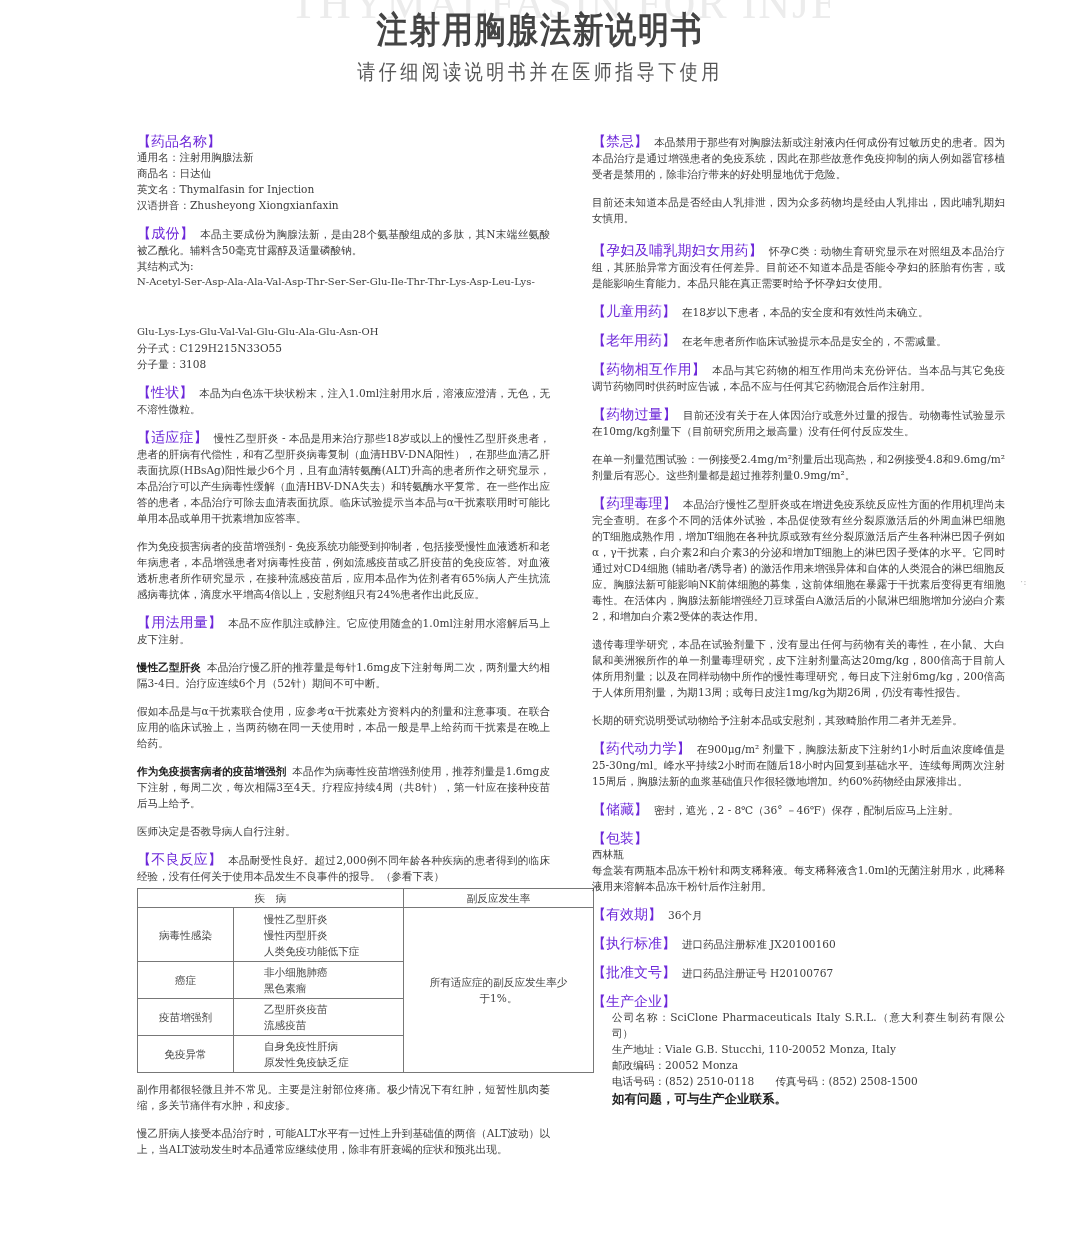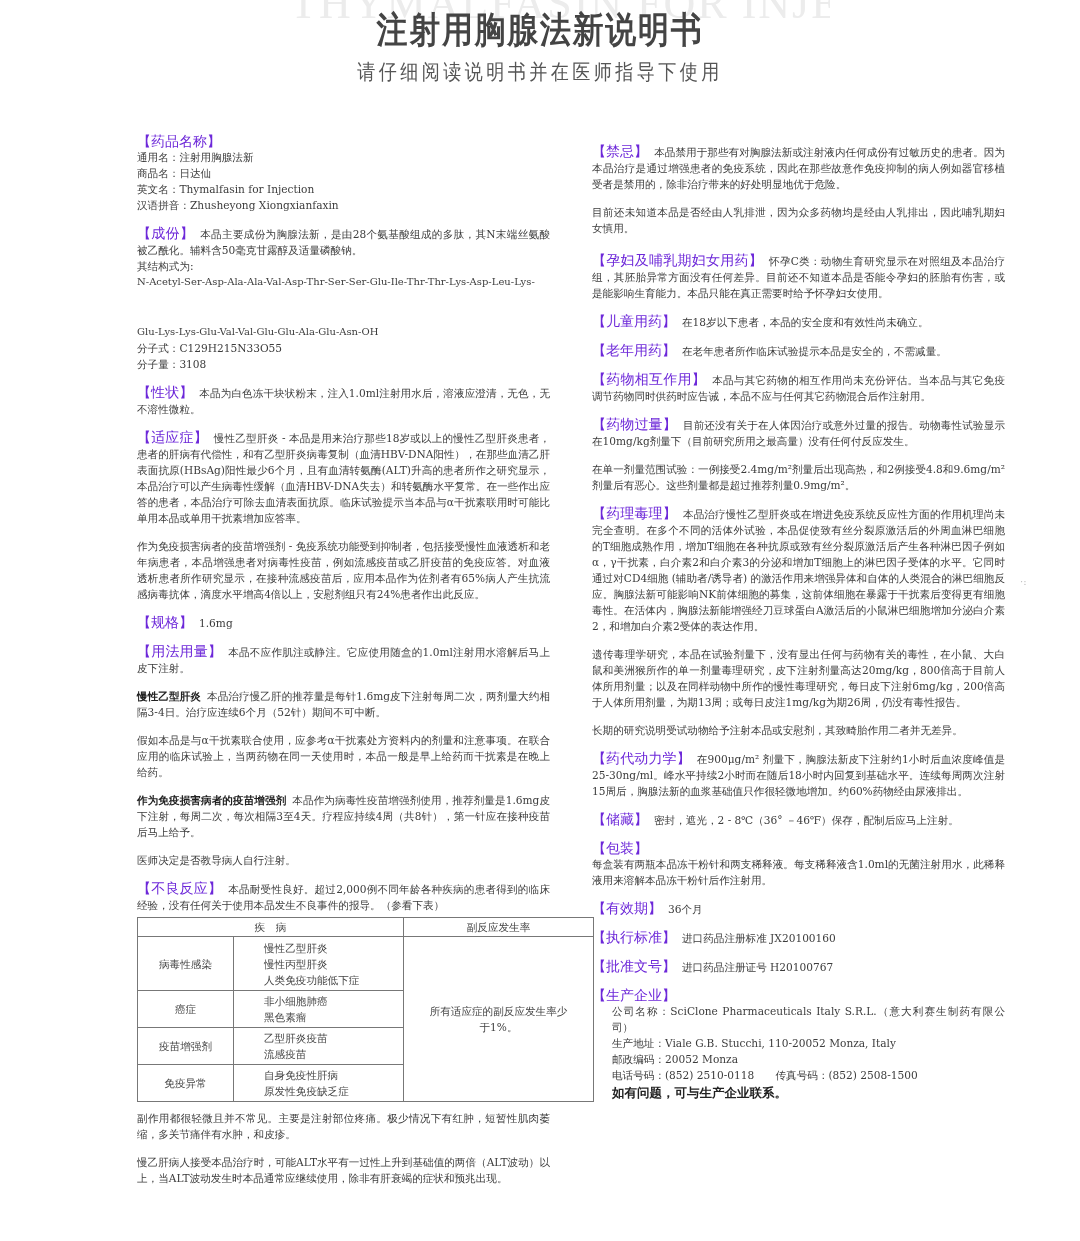--- a/index.html
+++ b/index.html
@@ -9,21 +9,21 @@
            font-family: "Liberation Serif", serif; font-size: 44px; color: #ececec; letter-spacing: 2px;
            white-space: nowrap; overflow: hidden; }
   .title { position: absolute; top: 6px; left: 0; width: 1080px; text-align: center;
            font-family: "DejaVu Sans", sans-serif; font-size: 36px; font-weight: bold; color: #444;
            letter-spacing: 2px; transform: scaleX(0.86); }
   .subtitle { position: absolute; top: 58px; left: 0; width: 1080px; text-align: center;
               font-family: "DejaVu Sans", sans-serif; font-size: 21px; color: #555; letter-spacing: 4px;
               transform: scaleX(0.86); }
   .col { position: absolute; font-size: 10.6px; line-height: 16px; color: #3c3c3c; }
   .col-left { left: 137px; top: 133px; width: 413px; }
-  .col-right { left: 592px; top: 143px; width: 413px; }
+  .col-right { left: 592px; top: 133px; width: 413px; }
   .sec { margin-bottom: 12px; text-align: justify; }
   .h { font-weight: normal; font-size: 14px; color: #6d28d9; margin-right: 6px; }
   .b { font-weight: bold; color: #222; margin-right: 6px; }
   .line { display: block; }
   table.ae { width: 457px; border-collapse: collapse; margin: 2px 0 8px 0; font-size: 10.6px; }
   table.ae td, table.ae th { border: 1px solid #777; padding: 1px 6px; font-weight: normal; color: #444; vertical-align: middle; }
   table.ae th { text-align: center; height: 17px; }
   .c1 { width: 96px; text-align: center; }
   .c2 { width: 170px; padding-left: 30px !important; }
   .c3 { text-align: center; }
@@ -59,23 +59,20 @@
 
   <div class="sec">
     <span class="h">【性状】</span><span>本品为白色冻干块状粉末，注入1.0ml注射用水后，溶液应澄清，无色，无不溶性微粒。</span>
   </div>
 
   <div class="sec">
     <span class="h">【适应症】</span><span>慢性乙型肝炎 - 本品是用来治疗那些18岁或以上的慢性乙型肝炎患者，患者的肝病有代偿性，和有乙型肝炎病毒复制（血清HBV-DNA阳性），在那些血清乙肝表面抗原(HBsAg)阳性最少6个月，且有血清转氨酶(ALT)升高的患者所作之研究显示，本品治疗可以产生病毒性缓解（血清HBV-DNA失去）和转氨酶水平复常。在一些作出应答的患者，本品治疗可除去血清表面抗原。临床试验提示当本品与α干扰素联用时可能比单用本品或单用干扰素增加应答率。</span>
   </div>
   <div class="sec">作为免疫损害病者的疫苗增强剂 - 免疫系统功能受到抑制者，包括接受慢性血液透析和老年病患者，本品增强患者对病毒性疫苗，例如流感疫苗或乙肝疫苗的免疫应答。对血液透析患者所作研究显示，在接种流感疫苗后，应用本品作为佐剂者有65%病人产生抗流感病毒抗体，滴度水平增高4倍以上，安慰剂组只有24%患者作出此反应。</div>
 
-  <div class="sec">
-    <span class="h">【规格】</span><span>1.6mg</span>
-  </div>
 
   <div class="sec">
     <span class="h">【用法用量】</span><span>本品不应作肌注或静注。它应使用随盒的1.0ml注射用水溶解后马上皮下注射。</span>
   </div>
   <div class="sec">
     <span class="b">慢性乙型肝炎</span><span>本品治疗慢乙肝的推荐量是每针1.6mg皮下注射每周二次，两剂量大约相隔3-4日。治疗应连续6个月（52针）期间不可中断。</span>
   </div>
   <div class="sec">假如本品是与α干扰素联合使用，应参考α干扰素处方资料内的剂量和注意事项。在联合应用的临床试验上，当两药物在同一天使用时，本品一般是早上给药而干扰素是在晚上给药。</div>
   <div class="sec">
     <span class="b">作为免疫损害病者的疫苗增强剂</span><span>本品作为病毒性疫苗增强剂使用，推荐剂量是1.6mg皮下注射，每周二次，每次相隔3至4天。疗程应持续4周（共8针），第一针应在接种疫苗后马上给予。</span>
@@ -165,20 +162,21 @@
   <div class="sec">
     <span class="h">【药代动力学】</span><span>在900μg/m² 剂量下，胸腺法新皮下注射约1小时后血浓度峰值是25-30ng/ml。峰水平持续2小时而在随后18小时内回复到基础水平。连续每周两次注射15周后，胸腺法新的血浆基础值只作很轻微地增加。约60%药物经由尿液排出。</span>
   </div>
 
   <div class="sec">
     <span class="h">【储藏】</span><span>密封，遮光，2 - 8℃（36° －46℉）保存，配制后应马上注射。</span>
   </div>
 
   <div class="sec">
     <span class="h line">【包装】</span>
+    <span class="line">西林瓶</span>
     <span class="line">每盒装有两瓶本品冻干粉针和两支稀释液。每支稀释液含1.0ml的无菌注射用水，此稀释液用来溶解本品冻干粉针后作注射用。</span>
   </div>
 
   <div class="sec">
     <span class="h">【有效期】</span><span>36个月</span>
   </div>
 
   <div class="sec">
     <span class="h">【执行标准】</span><span>进口药品注册标准 JX20100160</span>
   </div>

